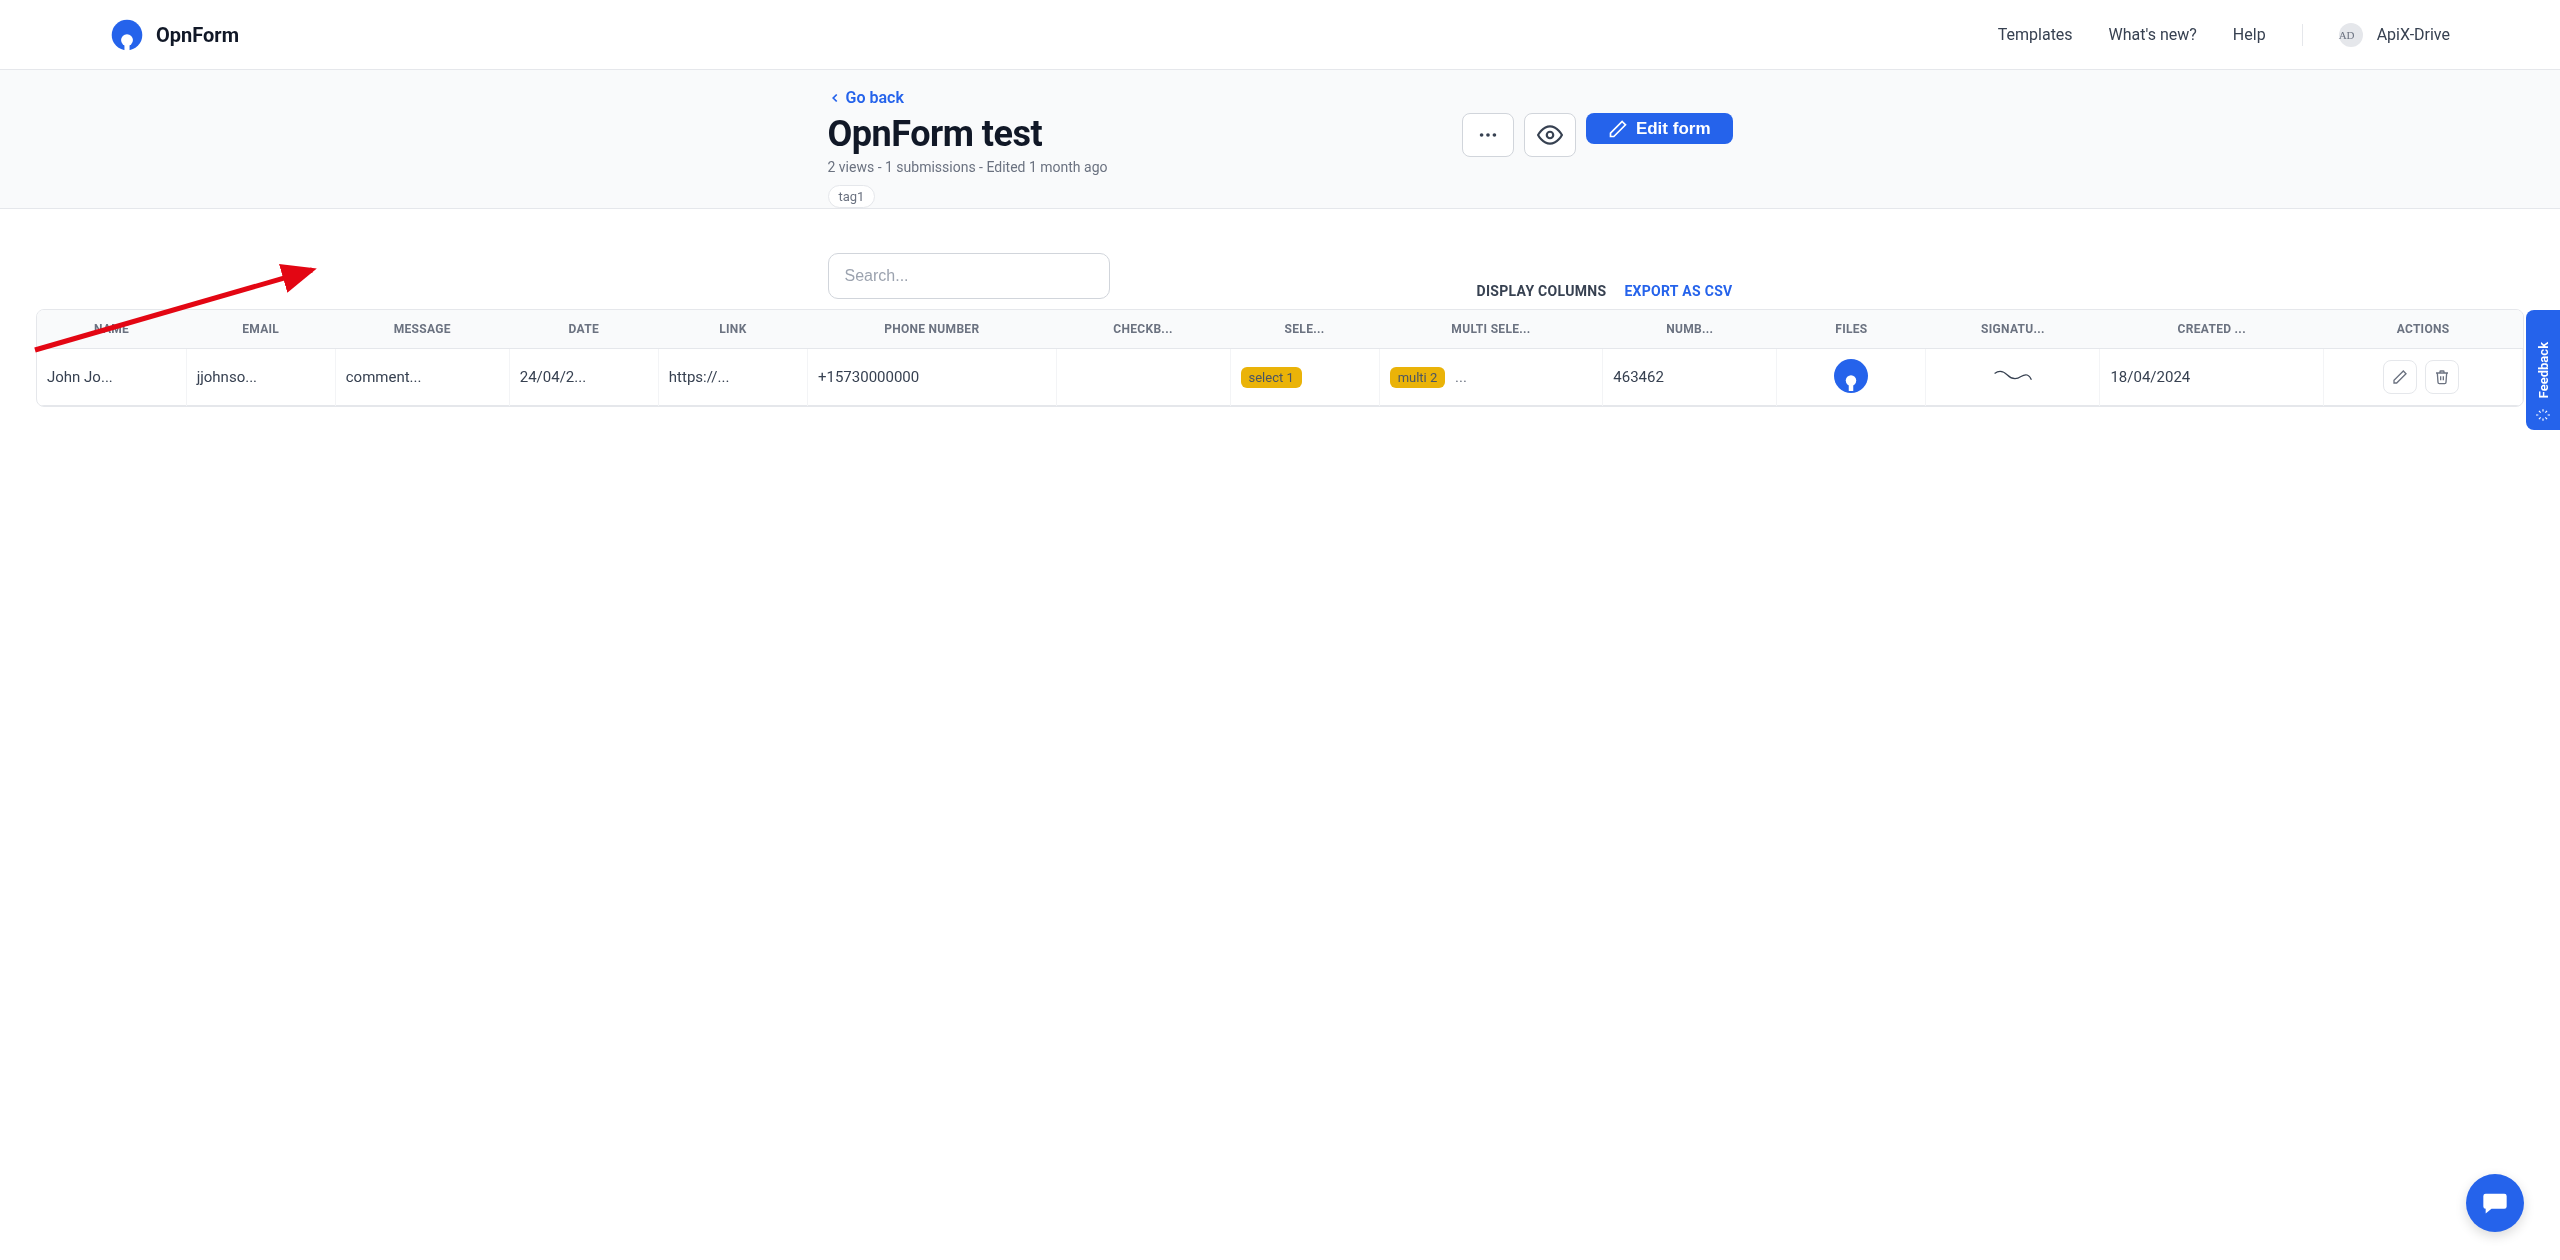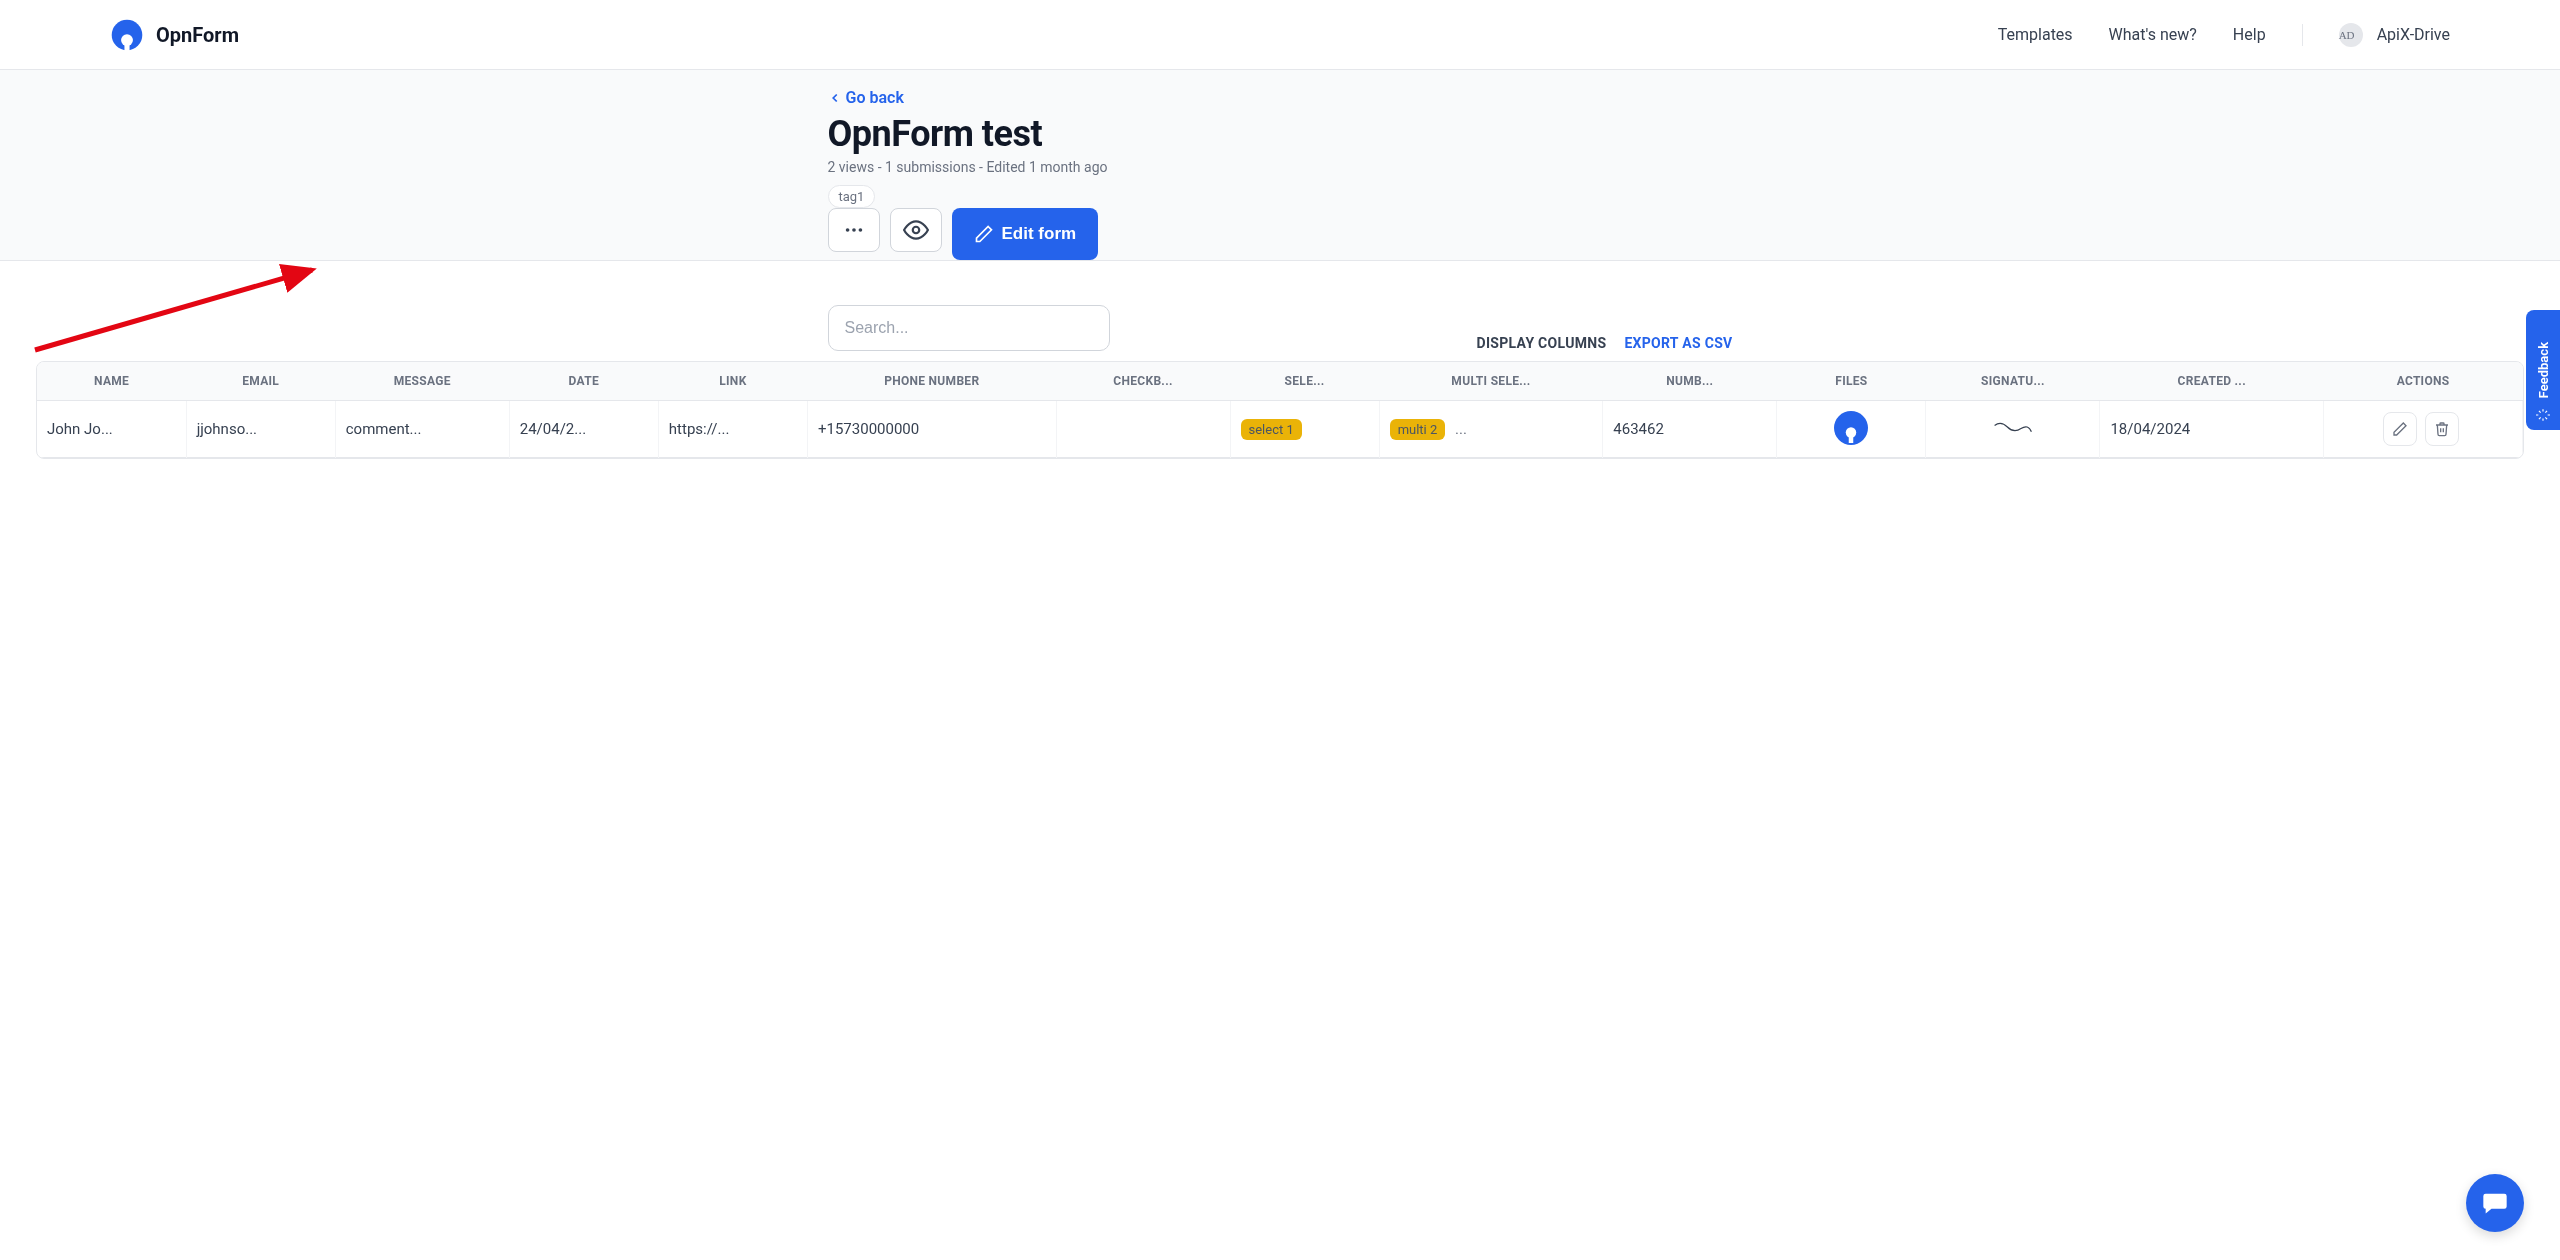--- a/index.html
+++ b/index.html
@@ -14,27 +14,27 @@
 .nav-link { color: #374151; font-size: 16px; cursor: pointer; }
 .nav-sep { width: 1px; height: 22px; background: #e5e7eb; }
 .account { display: flex; align-items: center; gap: 14px; }
 .avatar { width: 24px; height: 24px; border-radius: 50%; background: #e5e7eb; display: flex; align-items: center; font-size: 11px; color: #6b7280; font-family: Liberation Serif, serif; }
 .account-name { font-size: 16px; color: #374151; }
 
 
 .header-band { background: #f9fafb; border-bottom: 1px solid #e5e7eb; position: relative; }
 .header-inner { max-width: 905px; margin: 0 auto; padding: 18px 0 0 0; }
 .go-back { color: #2563eb; font-weight: 600; font-size: 16px; display: flex; align-items: center; gap: 4px; cursor: pointer; }
-.title-row { display: flex; align-items: flex-start; justify-content: space-between; margin-top: 6px; flex-direction: column; }
+.title-row { display: flex; align-items: flex-start; justify-content: space-between; margin-top: 6px; }
 .page-title { font-size: 36px; font-weight: 700; letter-spacing: -0.5px; color: #111827; }
 .meta { color: #6b7280; font-size: 14px; margin-top: 4px; }
 .tag-chip { display: inline-block; border: 1px solid #e5e7eb; border-radius: 14px; font-size: 13px; color: #6b7280; padding: 3px 10px; margin-top: 10px; background: #fff; }
 .action-btns { display: flex; gap: 10px; }
 .icon-btn { width: 52px; height: 44px; border: 1px solid #d1d5db; border-radius: 8px; background: #fff; display: flex; align-items: center; justify-content: center; cursor: pointer; }
-.primary-btn { height: 52px; border-radius: 8px; background: #2563eb; color: #fff; border: none; display: flex; align-items: center; gap: 8px; padding: 0 22px; font-size: 17px; font-weight: 600; cursor: pointer; text-align: right; }
+.primary-btn { height: 31px; border-radius: 8px; background: #2563eb; color: #fff; border: none; display: flex; align-items: center; gap: 8px; padding: 0 22px; font-size: 17px; font-weight: 600; cursor: pointer; text-align: right; }
 
 .tabs { display: flex; gap: 26px; margin-top: 18px; padding-left: 0; }
 .tab { padding: 10px 0 12px 0; color: #6b7280; font-size: 16px; cursor: pointer; border-bottom: 3px solid transparent; }
 .tab.active { border-bottom-color: #2563eb; }
 
 
 .tabs-wrap { position: relative; }
 .highlight-box { position: absolute; border: 4px solid #e30613; pointer-events: none; }
 
 

